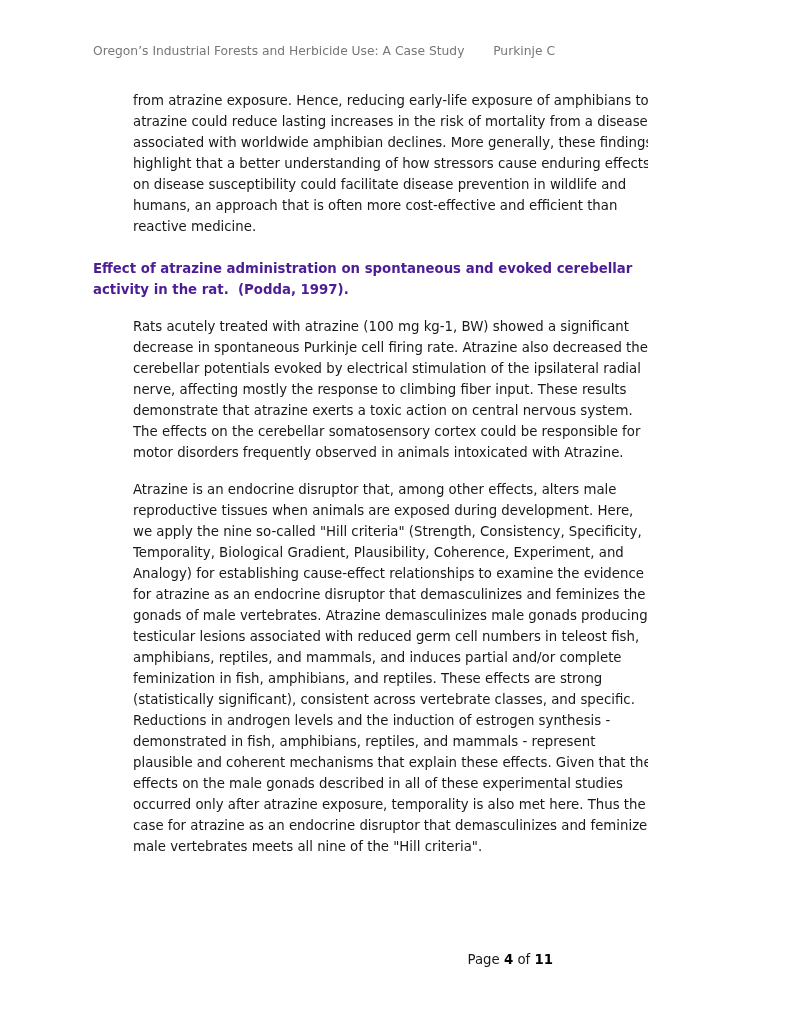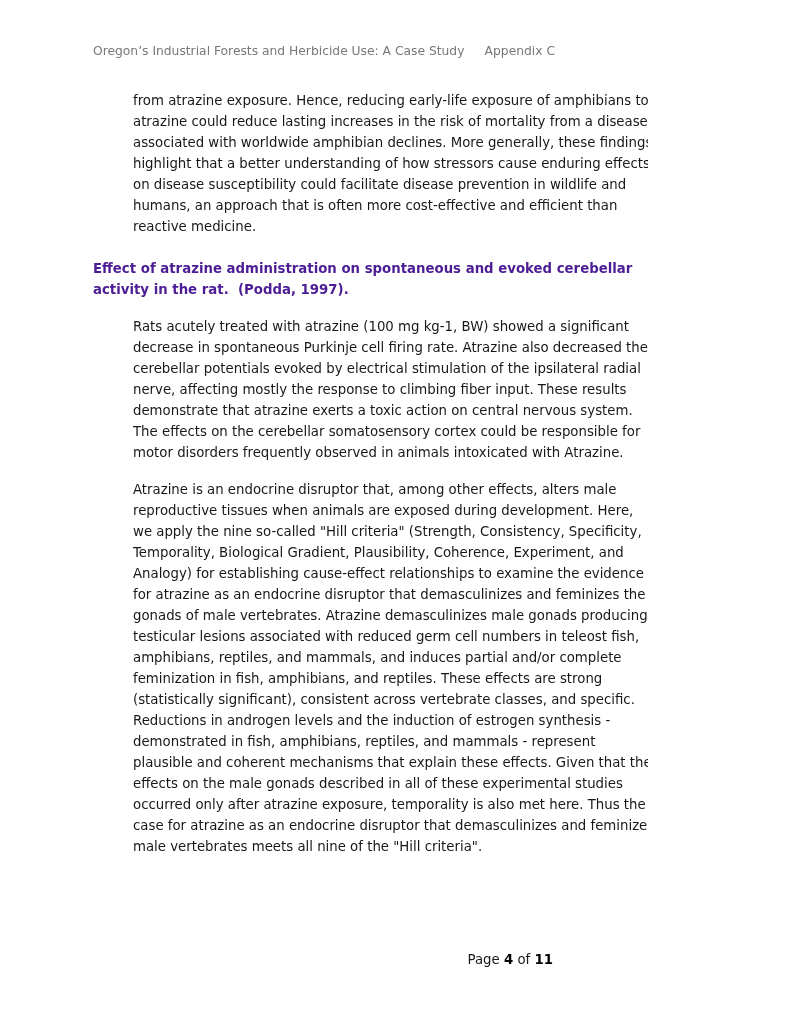--- a/index.html
+++ b/index.html
@@ -62,21 +62,21 @@
   }
   .footer b { font-weight: bold; color: #000000; }
 </style>
 </head>
 <body>
 
 <div class="sheet">
 
   <div class="header">
     <span>Oregon’s Industrial Forests and Herbicide Use: A Case Study</span>
-    <span>Appendix C</span>
+    <span>Purkinje C</span>
   </div>
 
   <div class="content">
 
     <p class="para indent">from atrazine exposure. Hence, reducing early-life exposure of amphibians to
 atrazine could reduce lasting increases in the risk of mortality from a disease
 associated with worldwide amphibian declines. More generally, these findings
 highlight that a better understanding of how stressors cause enduring effects
 on disease susceptibility could facilitate disease prevention in wildlife and
 humans, an approach that is often more cost-effective and efficient than

